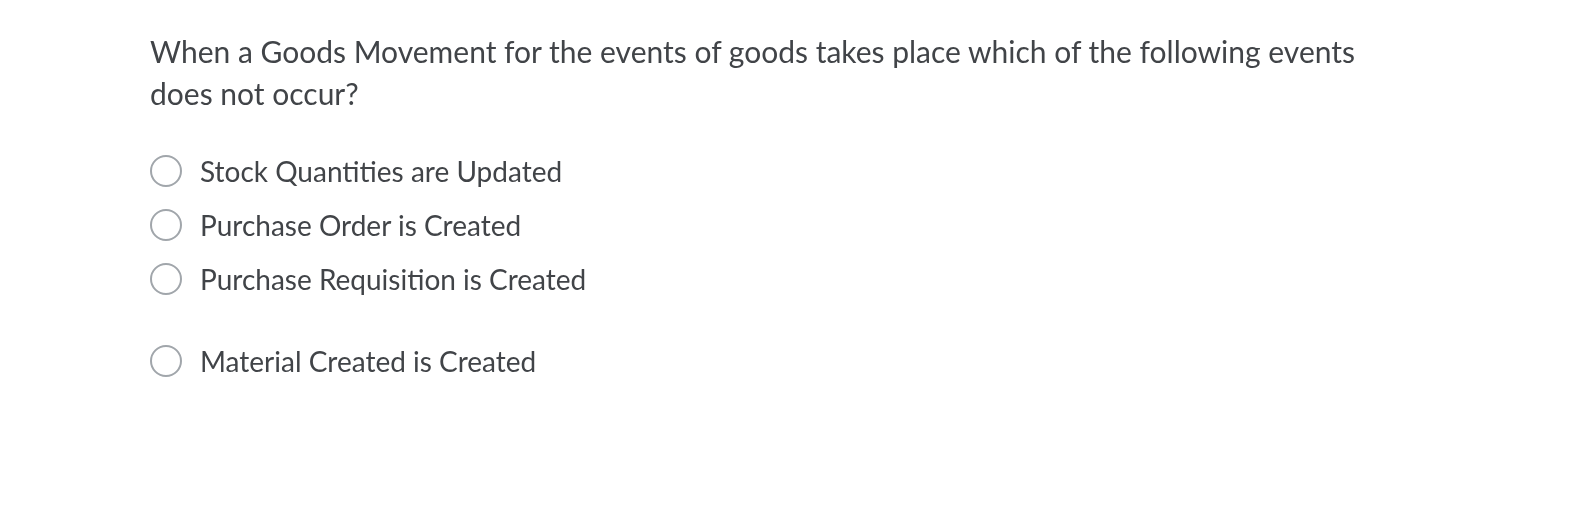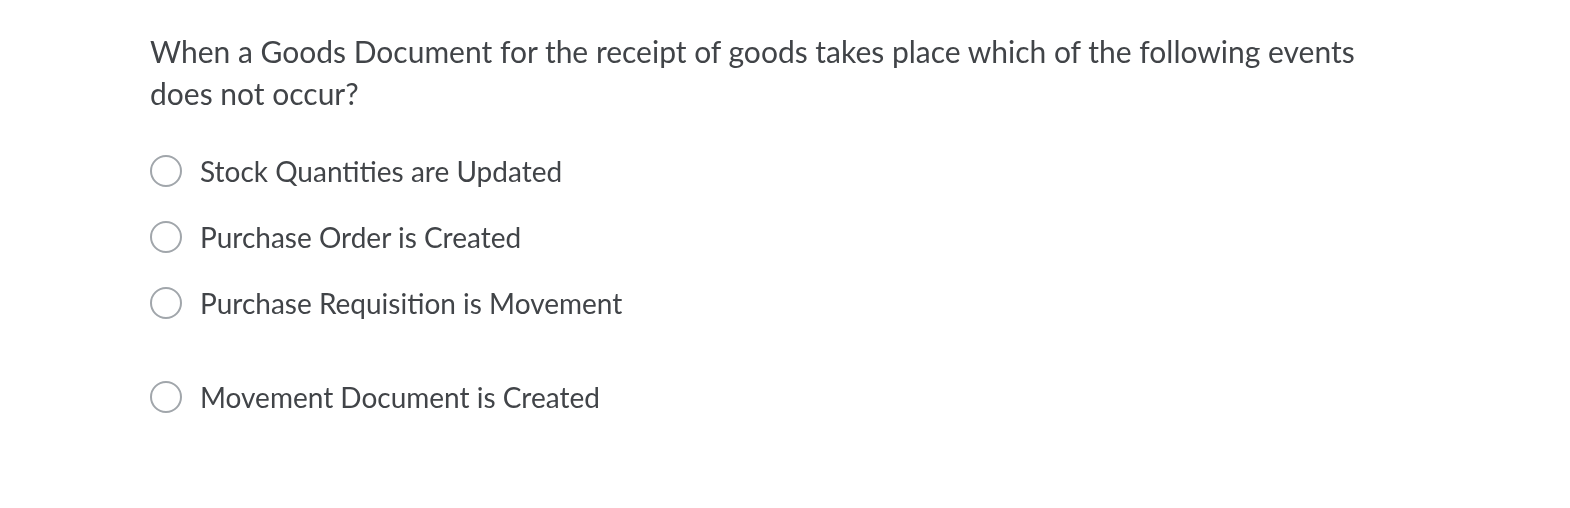--- a/index.html
+++ b/index.html
@@ -17,21 +17,21 @@
     .question-text {
       font-size: 30px;
       color: #414448;
       line-height: 1.4;
       margin-bottom: 40px;
       font-weight: 400;
     }
     .options-container {
       display: flex;
       flex-direction: column;
-      gap: 32px;
+      gap: 20px;
     }
     .option-row {
       display: flex;
       align-items: center;
       gap: 18px;
     }
     .option-row.spaced {
       margin-top: 28px;
     }
     .radio-circle {
@@ -47,32 +47,32 @@
       font-size: 28px;
       color: #414448;
       font-weight: 400;
       cursor: pointer;
     }
   </style>
 </head>
 <body>
 
 <div>
-  <div class="question-text">When a Goods Document for the receipt of goods takes place which of the following events does not occur?</div>
+  <div class="question-text">When a Goods Movement for the events of goods takes place which of the following events does not occur?</div>
   <div class="options-container">
     <div class="option-row">
       <div class="radio-circle"></div>
       <span class="option-label">Stock Quantities are Updated</span>
     </div>
     <div class="option-row">
       <div class="radio-circle"></div>
       <span class="option-label">Purchase Order is Created</span>
     </div>
     <div class="option-row">
       <div class="radio-circle"></div>
-      <span class="option-label">Purchase Requisition is Movement</span>
+      <span class="option-label">Purchase Requisition is Created</span>
     </div>
     <div class="option-row spaced">
       <div class="radio-circle"></div>
-      <span class="option-label">Movement Document is Created</span>
+      <span class="option-label">Material Created is Created</span>
     </div>
   </div>
 </div>
 
 </body></html>

